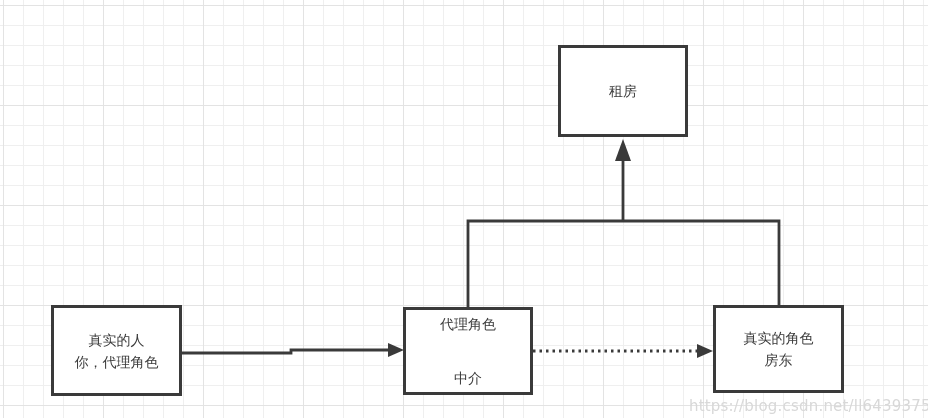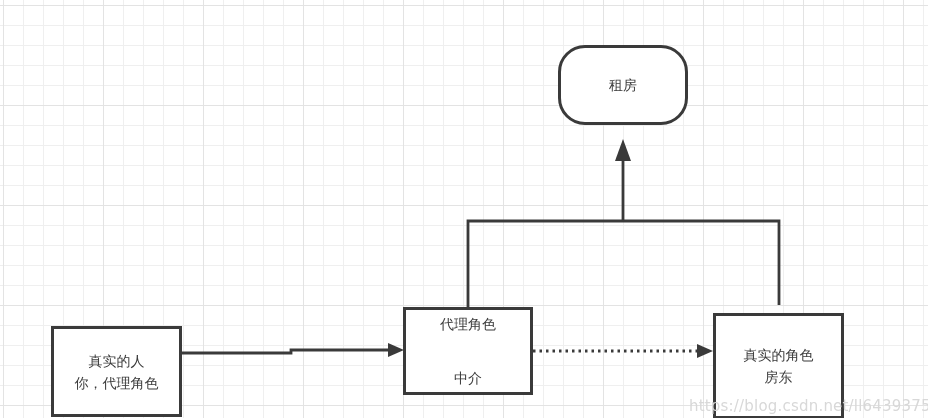--- a/index.html
+++ b/index.html
@@ -46,24 +46,24 @@
     border: 3px solid #3a3a3a;
     color: #3a3a3a;
     font-size: 14px;
     line-height: 22px;
     display: flex;
     flex-direction: column;
     align-items: center;
     justify-content: center;
     text-align: center;
   }
-  .node-rent     { left: 558px; top: 45px;  width: 130px; height: 80px; border-radius: 27px; }
-  .node-person   { left: 51px;  top: 305px; width: 131px; height: 91px; margin-top: 21px; }
+  .node-rent     { left: 558px; top: 45px;  width: 130px; height: 92px; }
+  .node-person   { left: 51px;  top: 305px; width: 131px; height: 91px; }
   .node-proxy    { left: 403px; top: 307px; width: 130px; height: 88px; gap: 32px; }
-  .node-landlord { left: 713px; top: 313px; width: 131px; height: 106px; text-align: right; }
+  .node-landlord { left: 713px; top: 305px; width: 131px; height: 88px; text-align: right; }
   .watermark {
     position: absolute;
     left: 689px;
     top: 397px;
     font-size: 15px;
     color: #d8d8d8;
     white-space: nowrap;
     letter-spacing: 0.2px;
   }
 </style>

